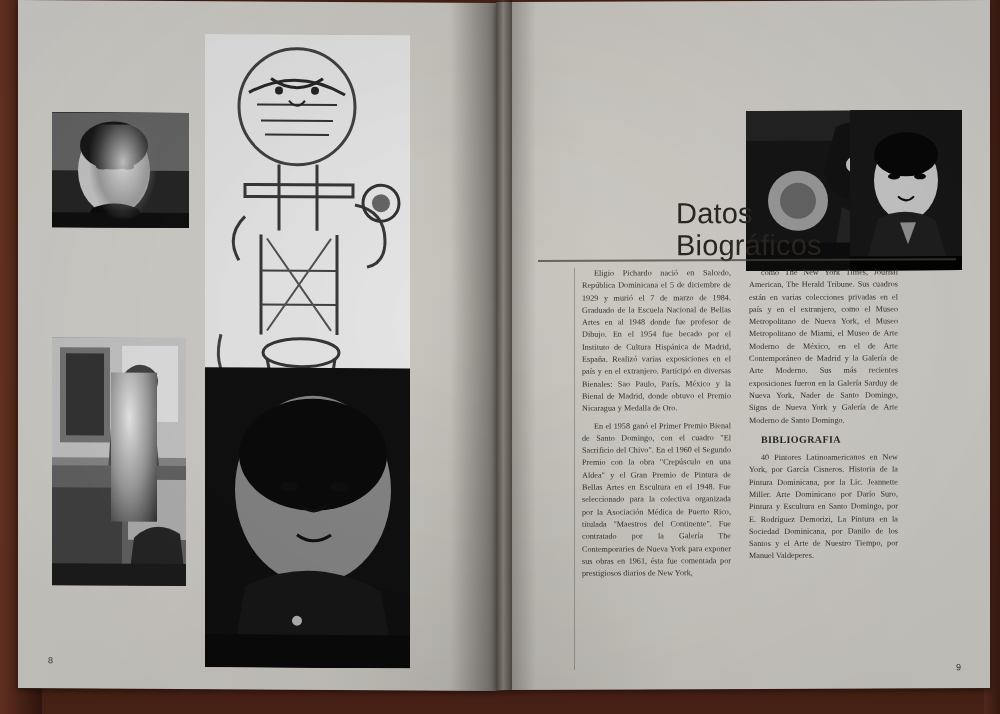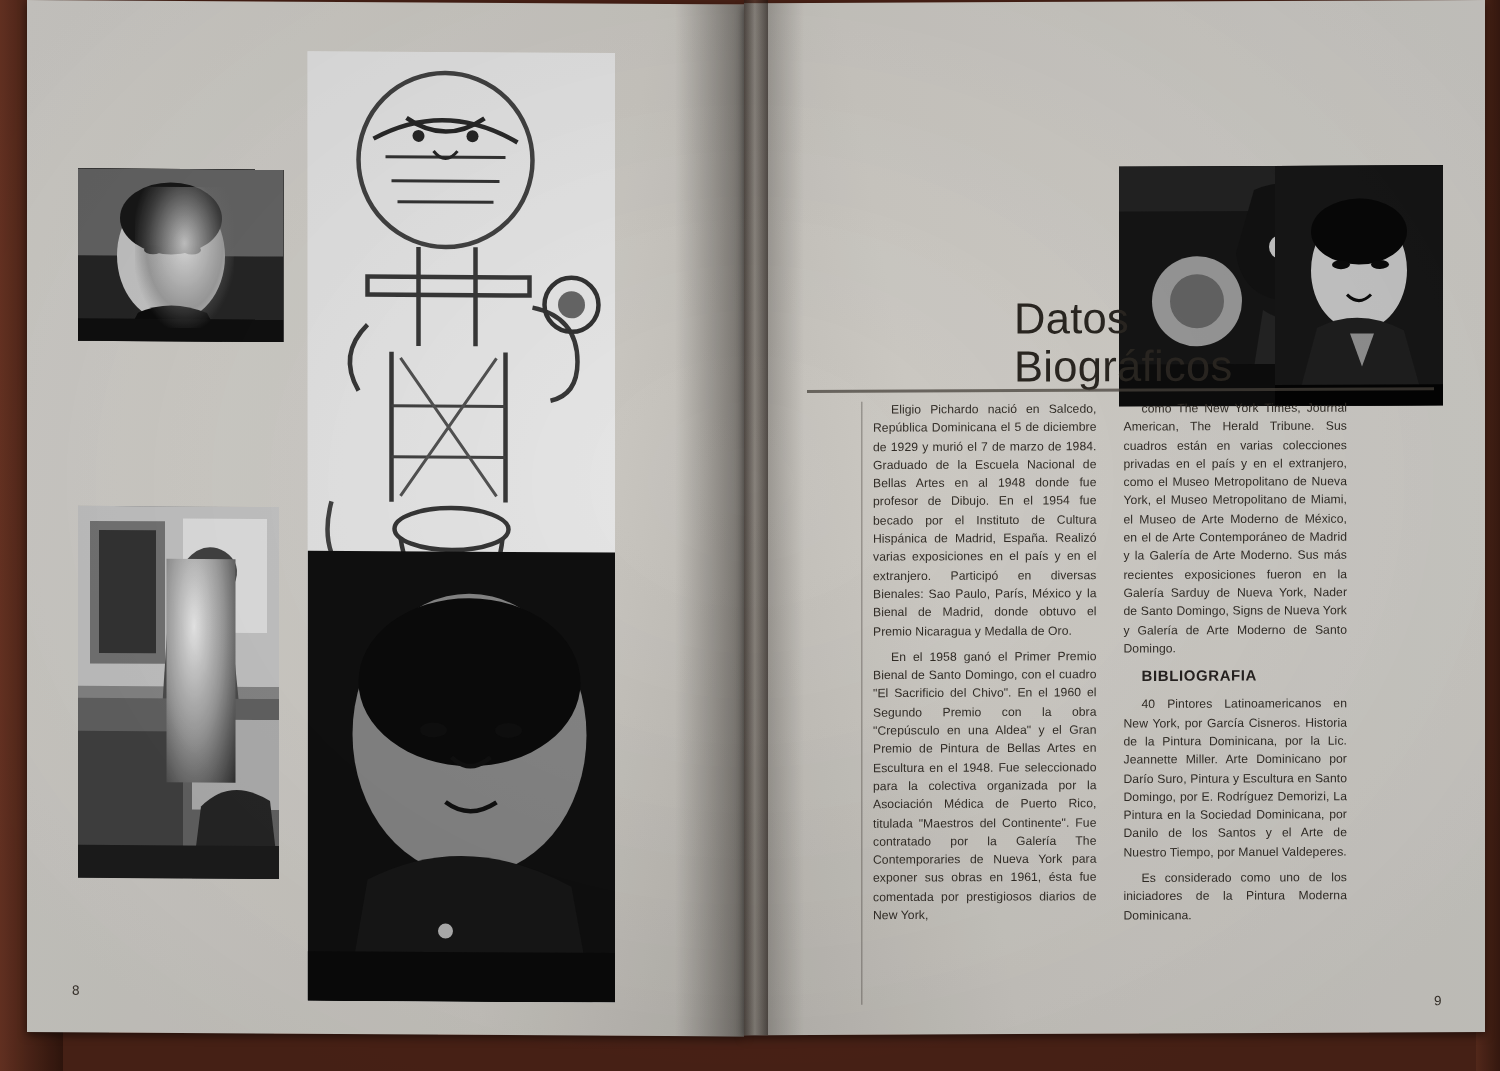--- a/index.html
+++ b/index.html
@@ -167,20 +167,21 @@
     display: flex;
     gap: 18px;
   }
   .col {
     width: 149px;
     font-size: 8.1px;
     line-height: 1.52;
     text-align: justify;
     color: #322d27;
     letter-spacing: .05px;
+    font-family: Liberation Serif, serif;
   }
   .col p { margin: 0 0 5px 0; text-indent: 12px; }
   .biblio-head {
     font-size: 10px;
     font-weight: bold;
     letter-spacing: .4px;
     margin: 9px 0 6px 0;
     text-indent: 0;
     color: #262220;
   }
@@ -337,21 +338,20 @@
 
       <div class="cols">
         <div class="col">
           <p>Eligio Pichardo nació en Salcedo, República Dominicana el 5 de diciembre de 1929 y murió el 7 de marzo de 1984. Graduado de la Escuela Nacional de Bellas Artes en al 1948 donde fue profesor de Dibujo. En el 1954 fue becado por el Instituto de Cultura Hispánica de Madrid, España. Realizó varias exposiciones en el país y en el extranjero. Participó en diversas Bienales: Sao Paulo, París, México y la Bienal de Madrid, donde obtuvo el Premio Nicaragua y Medalla de Oro.</p>
           <p>En el 1958 ganó el Primer Premio Bienal de Santo Domingo, con el cuadro "El Sacrificio del Chivo". En el 1960 el Segundo Premio con la obra "Crepúsculo en una Aldea" y el Gran Premio de Pintura de Bellas Artes en Escultura en el 1948. Fue seleccionado para la colectiva organizada por la Asociación Médica de Puerto Rico, titulada "Maestros del Continente". Fue contratado por la Galería The Contemporaries de Nueva York para exponer sus obras en 1961, ésta fue comentada por prestigiosos diarios de New York,</p>
         </div>
         <div class="col">
           <p>como The New York Times, Journal American, The Herald Tribune. Sus cuadros están en varias colecciones privadas en el país y en el extranjero, como el Museo Metropolitano de Nueva York, el Museo Metropolitano de Miami, el Museo de Arte Moderno de México, en el de Arte Contemporáneo de Madrid y la Galería de Arte Moderno. Sus más recientes exposiciones fueron en la Galería Sarduy de Nueva York, Nader de Santo Domingo, Signs de Nueva York y Galería de Arte Moderno de Santo Domingo.</p>
           <p class="biblio-head">BIBLIOGRAFIA</p>
           <p>40 Pintores Latinoamericanos en New York, por García Cisneros. Historia de la Pintura Dominicana, por la Lic. Jeannette Miller. Arte Dominicano por Darío Suro, Pintura y Escultura en Santo Domingo, por E. Rodríguez Demorizi, La Pintura en la Sociedad Dominicana, por Danilo de los Santos y el Arte de Nuestro Tiempo, por Manuel Valdeperes.</p>
-          <p>Es considerado como uno de los iniciadores de la Pintura Moderna Dominicana.</p>
         </div>
       </div>
 
       <div class="folio folio-right">9</div>
       <div class="page-shadow-right"></div>
     </div>
 
     <div class="gutter"></div>
   </div>
 

